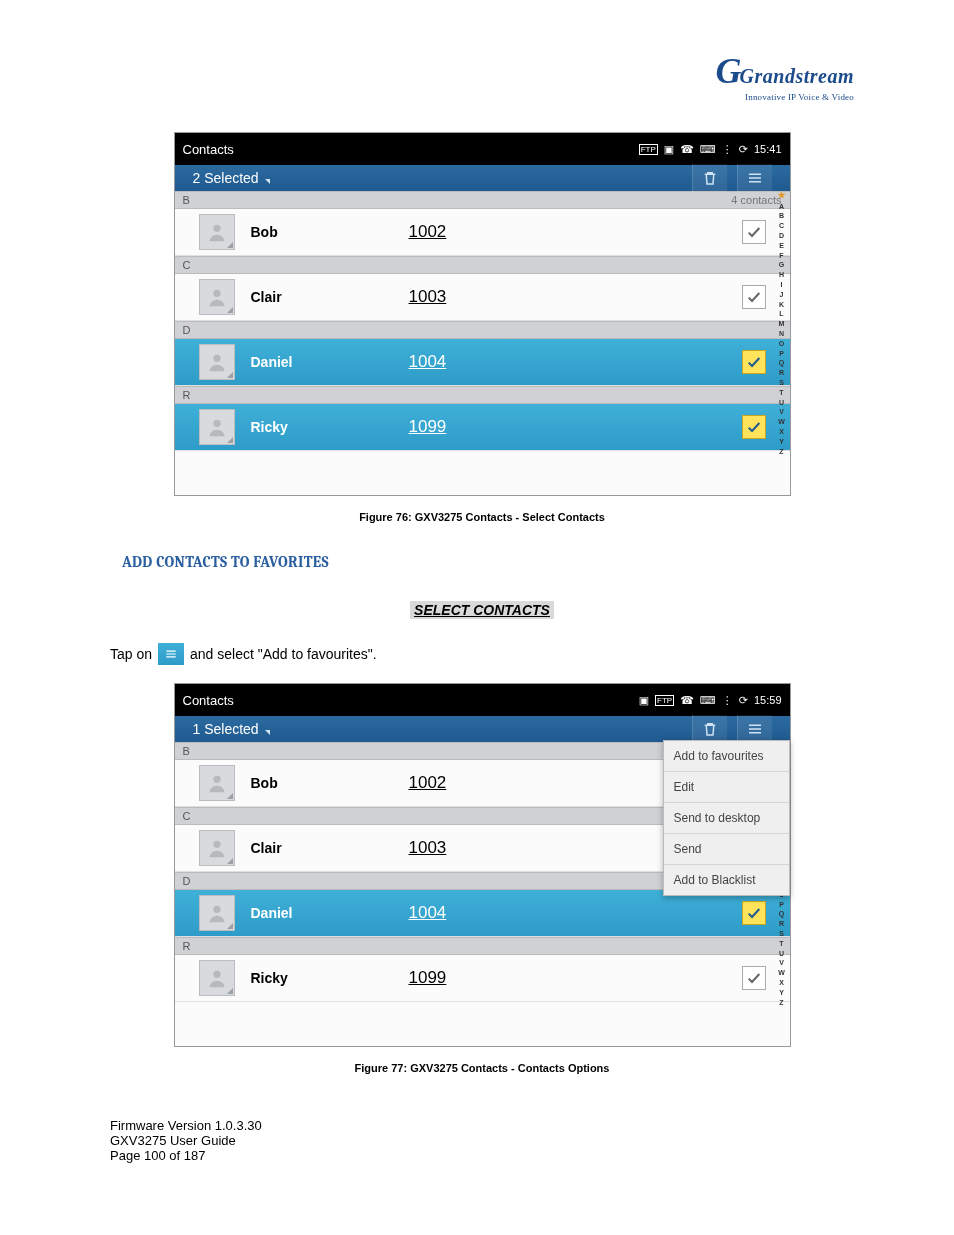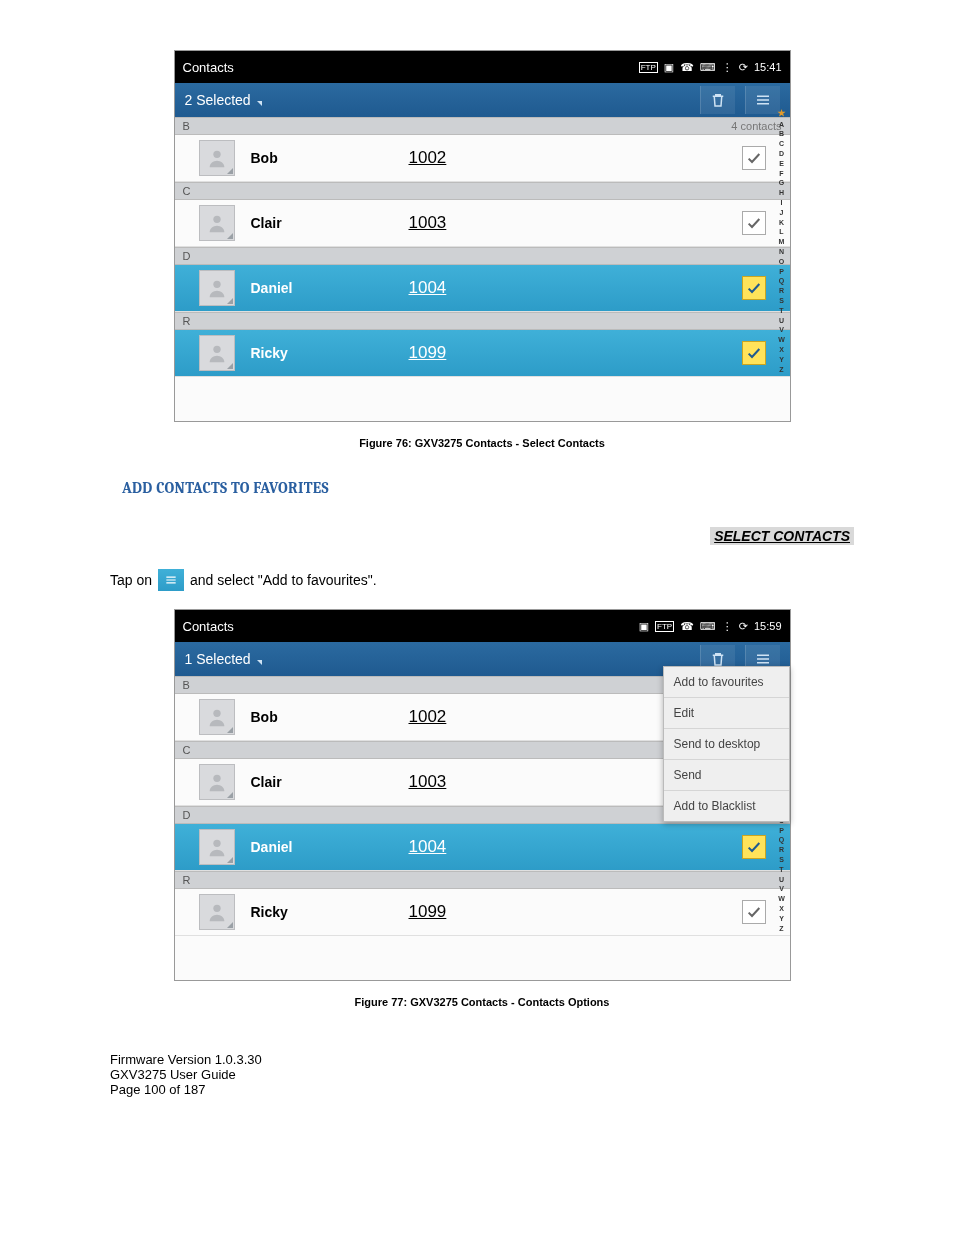--- a/index.html
+++ b/index.html
@@ -61,25 +61,25 @@
     align-items: center;
     font-size: 13px;
     padding: 0 8px;
   }
   .statusbar .title { flex: 1; }
   .statusbar .icons { display: flex; gap: 6px; align-items: center; font-size: 11px; }
   .statusbar .icons .t { font-size: 11px; }
   .hdrbar {
     background: linear-gradient(#2b6aa0, #1f5a90);
     color: #fff;
-    height: 34px;
+    height: 26px;
     display: flex;
     align-items: center;
     font-size: 14px;
-    padding: 0 10px;
+    padding: 0 18px;
     gap: 10px;
   }
   .hdrbar .sel { flex: 1; display: flex; align-items: flex-end; gap: 6px;}
   .hdrbar .drop-tri {
     width: 0; height: 0;
     border-left: 5px solid transparent;
     border-top: 5px solid #cfe3f4;
     margin-bottom: 2px;
   }
   .hdrbar .iconbtn {
@@ -191,21 +191,21 @@
   }
   h3.section-title {
     font-family: Cambria, Georgia, serif;
     color: #2a5fa0;
     font-size: 15px;
     font-weight: bold;
     margin: 10px 0 30px 12px;
     letter-spacing: 0.3px;
   }
   .subtitle {
-    text-align: right;
+    text-align: center;
     margin: 10px auto 24px auto;
   }
   .subtitle span {
     font-weight: bold;
     font-style: italic;
     font-size: 14px;
     background: #d9d9d9;
     padding: 1px 4px;
     text-decoration: underline;
   }
@@ -223,20 +223,26 @@
     justify-content: space-between;
     font-size: 13px;
     margin-top: 44px;
     flex-direction: column;
   }
 </style>
 </head>
 <body>
 
 <div class="page">
+  <div class="logo-row">
+    <div class="logo">
+      <div><span class="g">G</span><span class="word">Grandstream</span></div>
+      <div class="tag">Innovative IP Voice &amp; Video</div>
+    </div>
+  </div>
 
   <div class="screenshot">
     <div class="statusbar">
       <span class="title">Contacts</span>
       <span class="icons">
         <span style="font-size:8px;border:1px solid #fff;padding:0 1px;">FTP</span>
         <span>▣</span>
         <span>☎</span>
         <span>⌨</span>
         <span>⋮</span>

